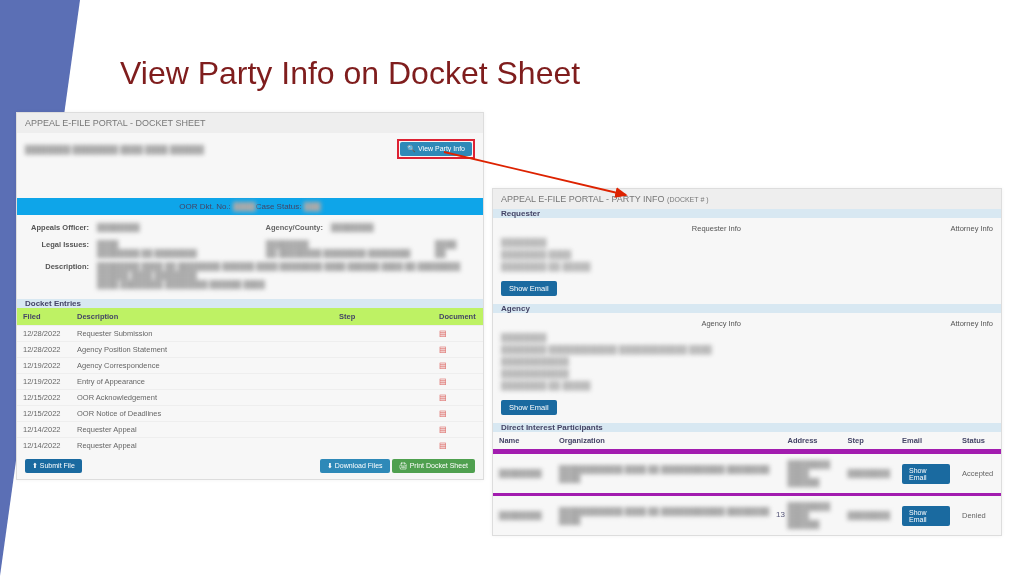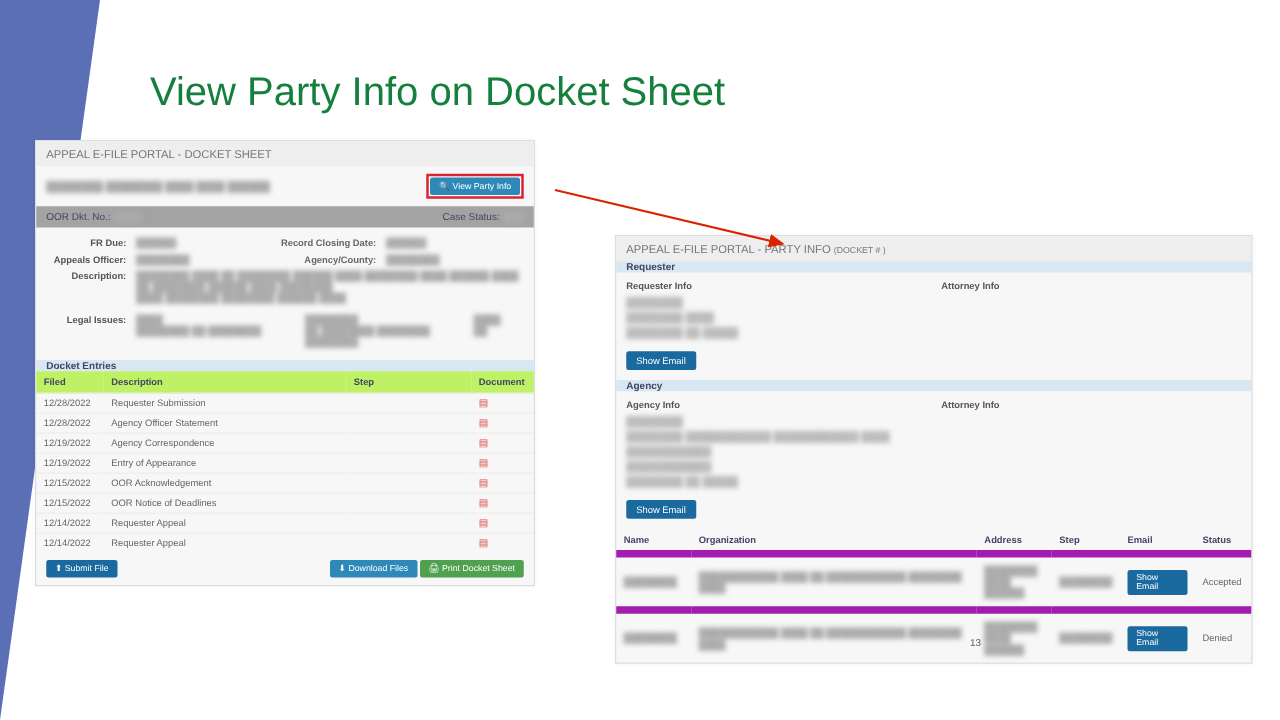--- a/index.html
+++ b/index.html
@@ -17,33 +17,33 @@
     width: 80px; height: 576px;
     background: #5b6fb5;
     clip-path: polygon(0 0, 100% 0, 0 100%);
     z-index: 0;
   }
   .title {
     position: absolute;
     top: 55px; left: 120px;
     font-size: 32px;
     font-weight: 400;
-    color: #15803d;
+    color: #7f1d1d;
     font-family: "Trebuchet MS", sans-serif;
     z-index: 1;
   }
   .panel {
     position: absolute;
     background: #f7f7f7;
     border: 1px solid #ddd;
     font-size: 8px;
     color: #555;
     box-shadow: 0 0 4px rgba(0,0,0,0.05);
   }
-  .panel.left-panel { top: 112px; left: 28px; width: 400px; }
+  .panel.left-panel { top: 112px; left: 16px; width: 468px; }
   .panel.right-panel { top: 188px; left: 492px; width: 510px; }
   .panel-head {
     background: #eee;
     padding: 5px 8px;
     color: #777;
     font-size: 9px;
   }
   .subhead {
     padding: 6px 8px;
     display: flex;
@@ -59,26 +59,27 @@
     color: #fff;
     font-size: 7px;
     cursor: pointer;
     white-space: nowrap;
   }
   .btn-blue { background: #2e89b8; }
   .btn-darkblue { background: #1a6aa0; }
   .btn-green { background: #4fa04f; }
   .highlight-box { border: 2px solid #d23; padding: 1px; }
   .bar {
-    background: #a3a3a3;
+    background: #0ea5e9;
     padding: 4px 8px;
     font-size: 8px;
     color: #446;
     display: flex;
-    justify-content: space-between;
+    justify-content: center;
+    margin-top: 33px;
   }
   .info-grid {
     padding: 6px 8px 8px 8px;
     font-size: 7.5px;
     color: #666;
   }
   .info-row { display: flex; padding: 2px 0; }
   .info-label { width: 72px; text-align: right; padding-right: 8px; font-weight: bold; color: #555; }
   .info-val { flex: 1; }
   .midlabel { width: 90px; text-align: right; padding-right: 8px; font-weight: bold; }
@@ -108,37 +109,37 @@
   }
   .doc-icon { color: #d9534f; font-size: 8px; }
   .footer-btns {
     padding: 6px 8px;
     display: flex;
     justify-content: space-between;
     align-items: center;
   }
   .two-col { display: flex; padding: 6px 8px 4px 8px; gap: 12px; }
   .two-col > div { flex: 1; }
-  .col-head { font-size: 7.5px; font-weight: bold; color: #555; margin-bottom: 4px; }
+  .col-head { font-size: 7.5px; font-weight: normal; color: #555; margin-bottom: 4px; text-align: right; }
   .show-email { background: #1a6aa0; color:#fff; padding:3px 8px; font-size:7.5px; display:inline-block; margin:4px 8px 8px 8px; cursor:pointer; border-radius:2px;}
   table.participants {
     width: 100%;
     border-collapse: collapse;
     font-size: 7.5px;
   }
   table.participants th {
     text-align: left;
     padding: 4px 6px;
     color: #446;
     font-weight: bold;
     border-bottom: 5px solid #a21caf;
   }
   table.participants td {
     padding: 6px 6px;
-    border-top: 6px solid #a21caf;
+    border-top: 3px solid #a21caf;
     color: #666;
     vertical-align: middle;
   }
   .small-show { background:#1a6aa0; color:#fff; padding:3px 7px; font-size:7px; border-radius:2px; cursor:pointer; display:inline-block;}
   .arrow {
     position: absolute;
     z-index: 5;
     pointer-events: none;
   }
   .pagenum { position:absolute; left:776px; top:510px; font-size:8px; color:#557; }
@@ -157,40 +158,34 @@
     <span class="highlight-box">
       <span class="btn btn-blue">🔍 View Party Info</span>
     </span>
   </div>
   <div class="bar">
     <span><span>OOR Dkt. No.:</span> <span class="blur">████</span></span>
     <span><span>Case Status:</span> <span class="blur">███</span></span>
   </div>
   <div class="info-grid">
     <div class="info-row">
-      <span class="info-label">FR Due:</span>
-      <span class="info-val blur">██████</span>
-      <span class="midlabel">Record Closing Date:</span>
-      <span class="info-val blur">██████</span>
-    </div>
-    <div class="info-row">
       <span class="info-label">Appeals Officer:</span>
       <span class="info-val blur">████████</span>
       <span class="midlabel">Agency/County:</span>
       <span class="info-val blur">████████</span>
-    </div>
-    <div class="info-row">
-      <span class="info-label">Description:</span>
-      <span class="info-val blur">████████ ████ ██ ████████ ██████ ████ ████████ ████ ██████ ████ ██ ████████ ██████ ████ ████████<br>████ ████████ ████████ ██████ ████</span>
     </div>
     <div class="info-row" style="margin-top:4px;">
       <span class="info-label">Legal Issues:</span>
       <span class="info-val blur">████<br>████████ ██ ████████</span>
       <span class="info-val blur">████████<br>██ ████████ ████████ ████████</span>
       <span class="info-val blur" style="flex:0 0 40px;">████<br>██</span>
+    </div>
+    <div class="info-row">
+      <span class="info-label">Description:</span>
+      <span class="info-val blur">████████ ████ ██ ████████ ██████ ████ ████████ ████ ██████ ████ ██ ████████ ██████ ████ ████████<br>████ ████████ ████████ ██████ ████</span>
     </div>
   </div>
   <div class="section-head">Docket Entries</div>
   <table class="docket">
     <thead>
         <tr>
       <th style="width:54px">Filed</th>
       <th>Description</th>
       <th style="width:100px">Step</th>
       <th style="width:50px">Document</th>
@@ -198,21 +193,21 @@
       </thead>
     <tbody id="docket-rows">
         <tr>
           <td>12/28/2022</td>
           <td>Requester Submission</td>
           <td></td>
           <td><span class="doc-icon">▤</span></td>
         </tr>
         <tr>
           <td>12/28/2022</td>
-          <td>Agency Officer Statement</td>
+          <td>Agency Position Statement</td>
           <td></td>
           <td><span class="doc-icon">▤</span></td>
         </tr>
         <tr>
           <td>12/19/2022</td>
           <td>Agency Correspondence</td>
           <td></td>
           <td><span class="doc-icon">▤</span></td>
         </tr>
         <tr>
@@ -278,20 +273,21 @@
     <div>
       <div class="col-head">Agency Info</div>
       <div class="blur-block">████████<br>████████ ████████████ ████████████ ████<br>████████████<br>████████████<br>████████ ██ █████</div>
     </div>
     <div>
       <div class="col-head">Attorney Info</div>
     </div>
   </div>
   <span class="show-email">Show Email</span>
 
+  <div class="section-head">Direct Interest Participants</div>
   <table class="participants">
     <thead>
         <tr>
       <th style="width:60px">Name</th>
       <th>Organization</th>
       <th style="width:60px">Address</th>
       <th style="width:50px">Step</th>
       <th style="width:60px">Email</th>
       <th style="width:45px">Status</th>
     </tr>

